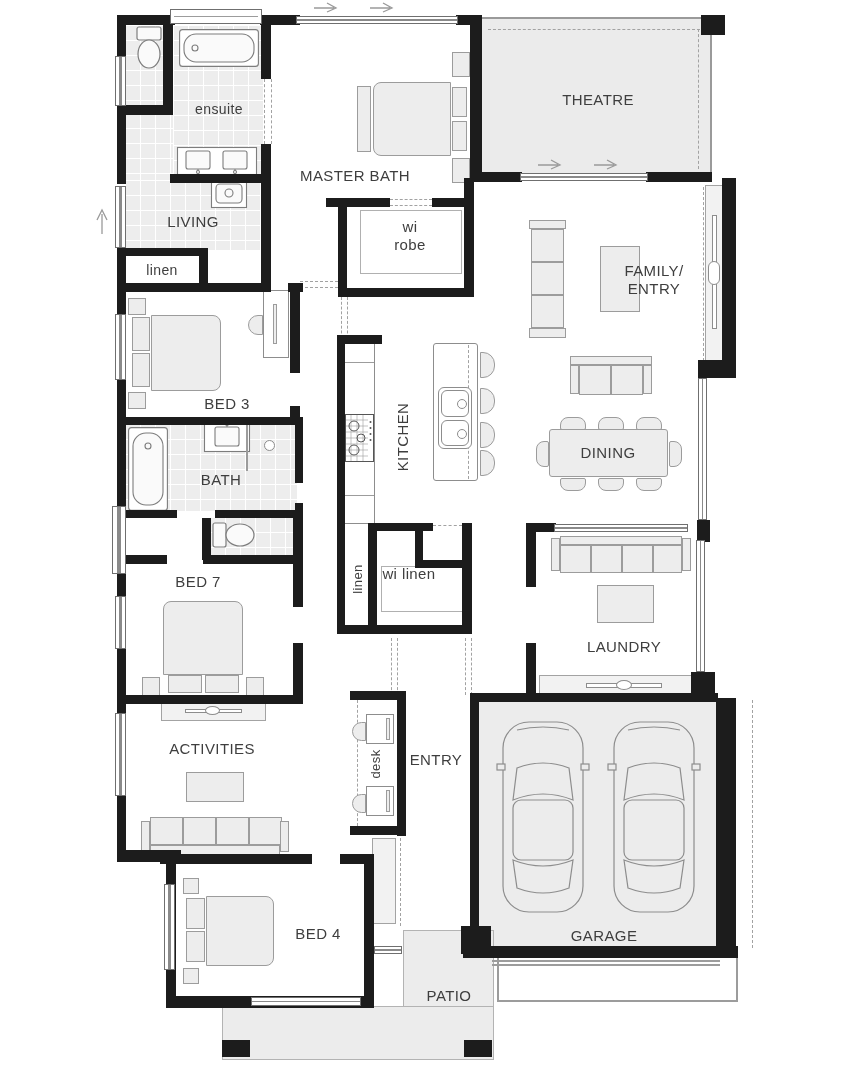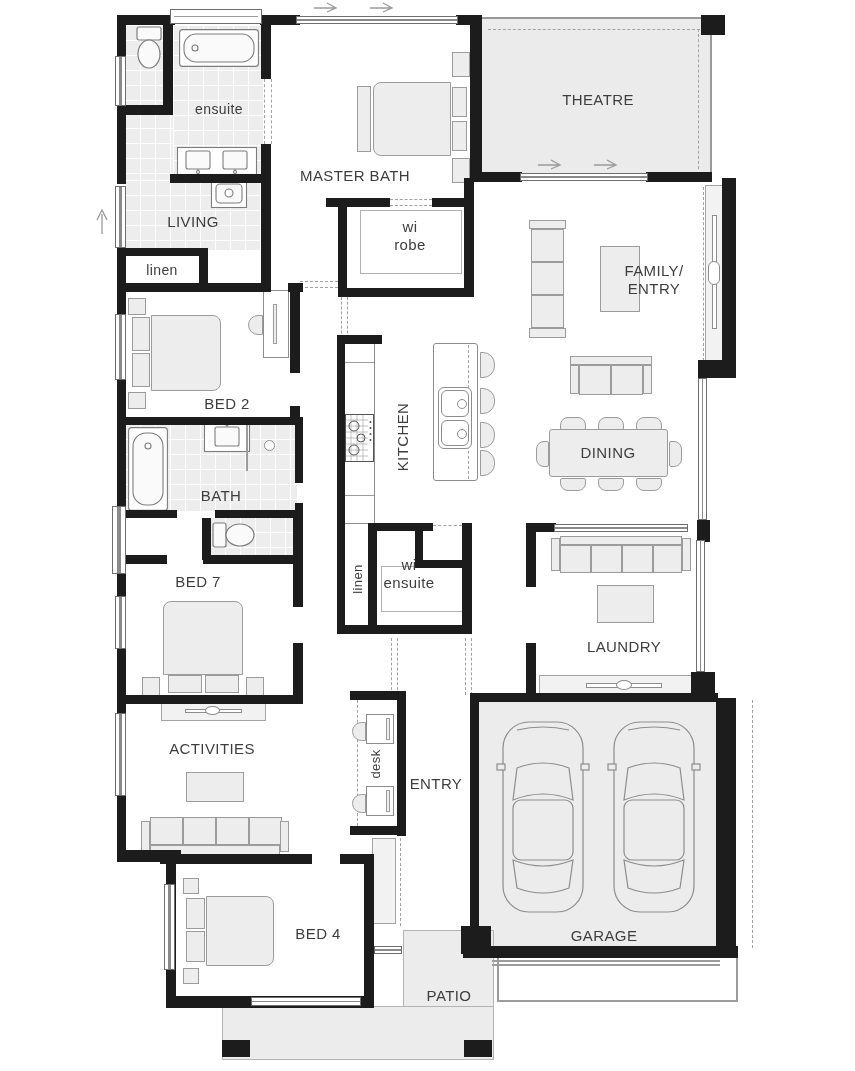--- a/index.html
+++ b/index.html
@@ -411,30 +411,30 @@
     </svg>
   <svg class="icon" style="left:96px;top:206px" width="12" height="30" viewBox="0 0 12 30" fill="none" stroke="#9a9a9a" stroke-width="1.3">
     <path d="M6 28 V8 M1 14 L6 4 L11 14"></path>
     </svg>
 
   <div class="lab small" style="left:219px;top:109px">ensuite</div>
   <div class="lab" style="left:355px;top:176px">MASTER BATH</div>
   <div class="lab" style="left:598px;top:100px">THEATRE</div>
   <div class="lab" style="left:193px;top:222px">LIVING</div>
   <div class="lab small" style="left:162px;top:270px">linen</div>
-  <div class="lab" style="left:227px;top:404px">BED 2</div>
+  <div class="lab" style="left:227px;top:404px">BED 3</div>
   <div class="lab wrap" style="left:410px;top:236px;width:44px">wi robe</div>
   <div class="lab wrap" style="left:654px;top:280px;width:80px">FAMILY/ ENTRY</div>
   <div class="lab vert" style="left:403px;top:437px">KITCHEN</div>
   <div class="lab" style="left:608px;top:453px">DINING</div>
-  <div class="lab" style="left:221px;top:496px">BATH</div>
+  <div class="lab" style="left:221px;top:480px">BATH</div>
   <div class="lab" style="left:198px;top:582px">BED 7</div>
   <div class="lab vert tiny" style="left:358px;top:579px">linen</div>
-  <div class="lab wrap" style="left:409px;top:574px;width:62px">wi ensuite</div>
+  <div class="lab wrap" style="left:409px;top:574px;width:62px">wi linen</div>
   <div class="lab" style="left:624px;top:647px">LAUNDRY</div>
   <div class="lab" style="left:212px;top:749px">ACTIVITIES</div>
   <div class="lab vert tiny" style="left:376px;top:764px">desk</div>
-  <div class="lab" style="left:436px;top:784px">ENTRY</div>
+  <div class="lab" style="left:436px;top:760px">ENTRY</div>
   <div class="lab" style="left:318px;top:934px">BED 4</div>
   <div class="lab" style="left:604px;top:936px">GARAGE</div>
   <div class="lab" style="left:449px;top:996px">PATIO</div>
 
 </div>
 
 </body></html>

